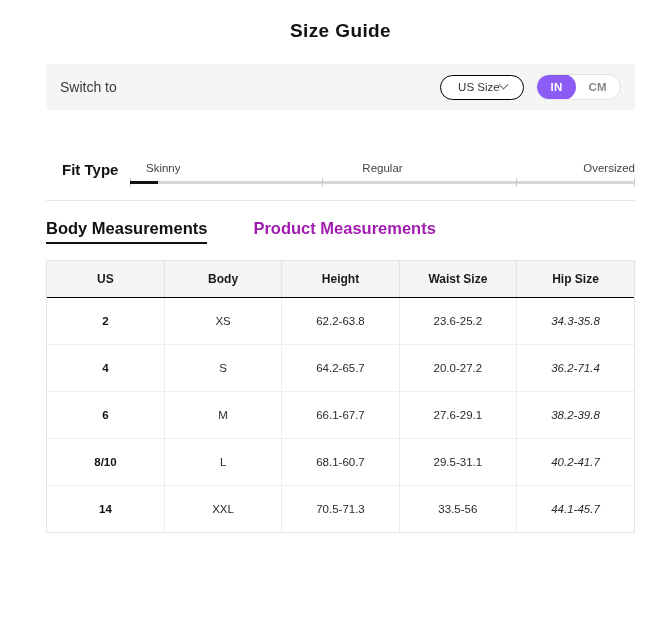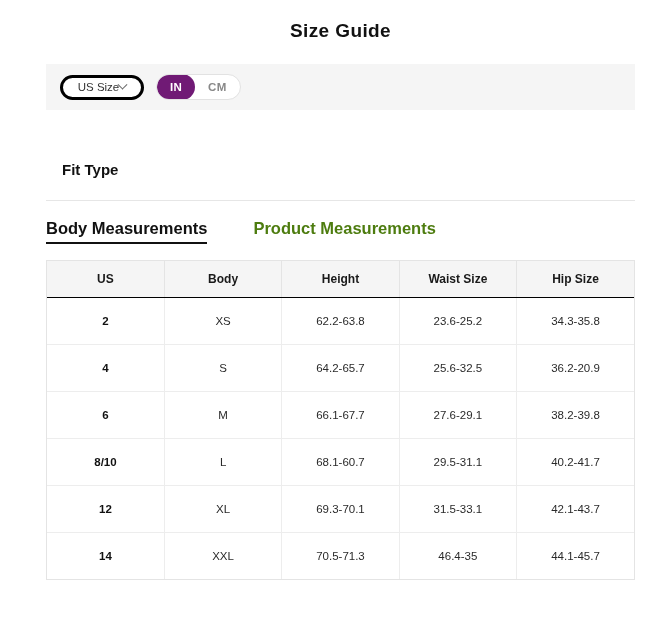--- a/index.html
+++ b/index.html
@@ -39,21 +39,21 @@
     padding: 0 14px 0 14px;
   }
   .switch-label {
     font-size: 14px;
     color: #3a3a3a;
     flex: 1;
   }
   .size-select {
     height: 25px;
     min-width: 84px;
-    border: 3px solid #000000;
+    border: 1px solid #000000;
     border-radius: 13px;
     background: #ffffff;
     display: flex;
     align-items: center;
     justify-content: center;
     gap: 0;
     font-size: 11.5px;
     color: #333333;
     padding: 0 10px;
     margin-right: 12px;
@@ -78,21 +78,21 @@
   .unit {
     font-size: 11.5px;
     font-weight: bold;
     padding: 0 13px;
     height: 26px;
     line-height: 26px;
     color: #888888;
     letter-spacing: 0.3px;
   }
   .unit.active {
-    background: #701a75;
+    background: #8b5cf6;
     color: #ffffff;
     border-radius: 13px;
     height: 26px;
   }
 
   
   .fit-wrap {
     margin: 26px 22px 0 22px;
     position: relative;
     height: 48px;
@@ -158,21 +158,21 @@
   }
   .tabs {
     margin: 18px 22px 0 22px;
     display: flex;
     align-items: flex-start;
     gap: 46px;
   }
   .tab {
     font-size: 16.5px;
     font-weight: bold;
-    color: #4d7c0f;
+    color: #a21caf;
     padding-bottom: 6px;
     position: relative;
   }
   .tab.active {
     color: #111111;
   }
   .tab.active:after {
     content: "";
     position: absolute;
     left: 0; right: 0; bottom: 0;
@@ -206,50 +206,65 @@
     font-size: 11.5px;
     text-align: center;
     color: #2a2a2a;
     border-right: 1px solid #ededed;
     border-bottom: 1px solid #ededed;
   }
   tbody td:first-child {
     font-weight: bold;
     color: #111111;
   }
-  tbody td:last-child { border-right: none; }
+  tbody td:last-child { border-right: none; font-style: italic; }
   tbody tr:last-child td { border-bottom: none; }
 
   
   .footnote {
     margin: 14px 22px 0 22px;
     font-size: 11px;
     color: #8a8a8a;
   }
 </style>
 </head>
 <body>
 
 <div class="page">
 
   <div class="title">Size Guide</div>
 
   <div class="switch-bar">
+    <div class="switch-label">Switch to</div>
     <div class="size-select">
       <span>US Size</span>
       <span class="chev"></span>
     </div>
     <div class="unit-toggle">
       <div class="unit active">IN</div>
       <div class="unit">CM</div>
     </div>
   </div>
 
   <div class="fit-wrap">
     <div class="fit-label">Fit Type</div>
+    <div class="fit-track-area">
+      <div class="fit-ticks">
+        <span class="fit-tick-label t0">Skinny</span>
+        <span class="fit-tick-label t1">Regular</span>
+        <span class="fit-tick-label t2">Oversized</span>
+      </div>
+      <div class="fit-track">
+        <span class="notch n0"></span>
+        <span class="notch n1"></span>
+        <span class="notch n2"></span>
+        <span class="notch n3"></span>
+        <div class="fit-fill" style="width: 5.5%;"></div>
+      </div>
+    </div>
   </div>
 
   <div class="divider"></div>
 
   <div class="tabs">
     <div class="tab active">Body Measurements</div>
     <div class="tab">Product Measurements</div>
   </div>
 
   <div class="table-wrap">
@@ -268,49 +283,42 @@
           <td>2</td>
           <td>XS</td>
           <td>62.2-63.8</td>
           <td>23.6-25.2</td>
           <td>34.3-35.8</td>
         </tr>
         <tr>
           <td>4</td>
           <td>S</td>
           <td>64.2-65.7</td>
-          <td>25.6-32.5</td>
-          <td>36.2-20.9</td>
+          <td>20.0-27.2</td>
+          <td>36.2-71.4</td>
         </tr>
         <tr>
           <td>6</td>
           <td>M</td>
           <td>66.1-67.7</td>
           <td>27.6-29.1</td>
           <td>38.2-39.8</td>
         </tr>
         <tr>
           <td>8/10</td>
           <td>L</td>
           <td>68.1-60.7</td>
           <td>29.5-31.1</td>
           <td>40.2-41.7</td>
         </tr>
         <tr>
-          <td>12</td>
-          <td>XL</td>
-          <td>69.3-70.1</td>
-          <td>31.5-33.1</td>
-          <td>42.1-43.7</td>
-        </tr>
-        <tr>
           <td>14</td>
           <td>XXL</td>
           <td>70.5-71.3</td>
-          <td>46.4-35</td>
+          <td>33.5-56</td>
           <td>44.1-45.7</td>
         </tr>
       </tbody>
     </table>
   </div>
 
 
 </div>
 
 </body></html>

